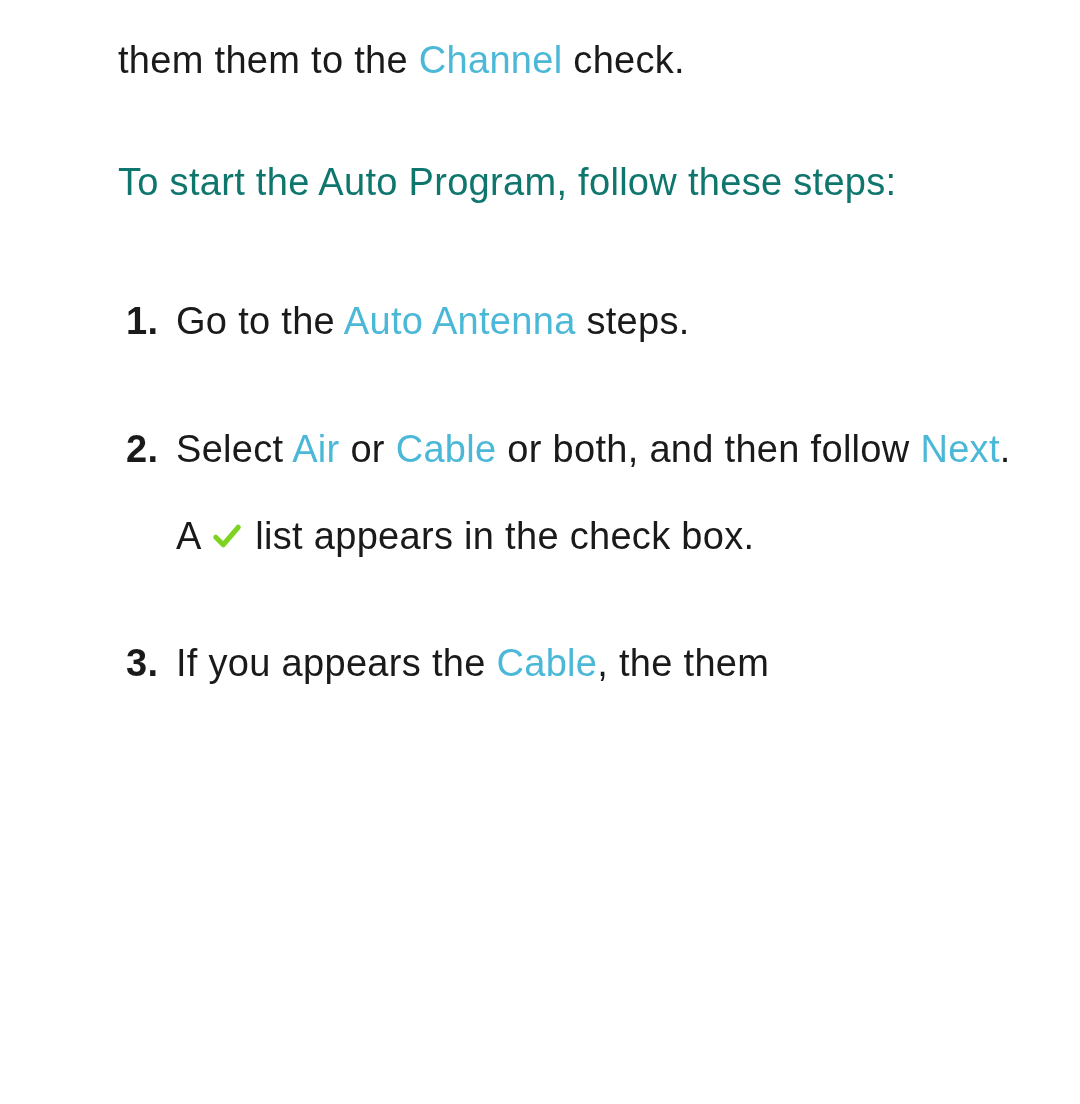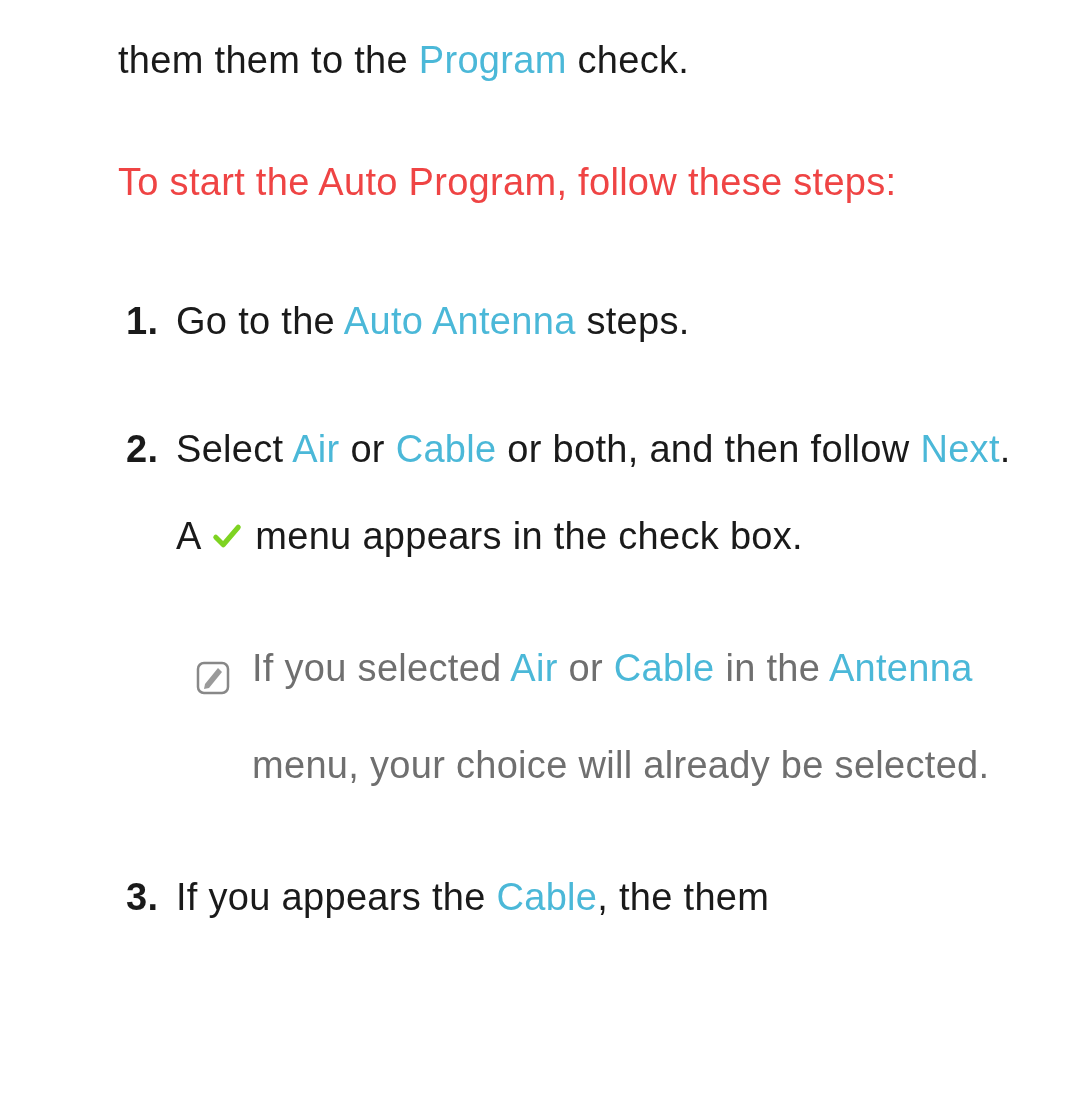--- a/index.html
+++ b/index.html
@@ -17,21 +17,21 @@
     line-height: 1.6;
   }
   .intro-line {
     margin-bottom: 48px;
     letter-spacing: 0.3px;
   }
   .highlight-blue {
     color: #4bb8d8;
   }
   .heading-orange {
-    color: #ef4444;
+    color: #0f766e;
     margin-bottom: 52px;
     line-height: 2.3;
     letter-spacing: 0.3px;
   }
   ol.steps {
     list-style: none;
     padding: 0;
     margin: 0;
   }
   ol.steps > li {
@@ -68,47 +68,38 @@
     width: 34px;
     height: 30px;
   }
 </style>
 </head>
 <body>
 
 <div class="page">
 
   <div class="intro-line">
-    <span>them them to the </span><span class="highlight-blue">Program</span><span> check.</span>
+    <span>them them to the </span><span class="highlight-blue">Channel</span><span> check.</span>
   </div>
 
   <div class="heading-orange">To start the Auto Program, follow these steps:</div>
 
   <ol class="steps">
 
     <li>
       <span class="num">1.</span>
       <span>Go to the </span><span class="highlight-blue">Auto Antenna</span><span> steps.</span>
     </li>
 
     <li>
       <span class="num">2.</span>
       <span>Select </span><span class="highlight-blue">Air</span><span> or </span><span class="highlight-blue">Cable</span><span> or both, and then follow </span><span class="highlight-blue">Next</span><span>. A </span><span><svg class="checkmark-svg" viewBox="0 0 24 24">
             <path d="M3 13 L9 19 L21 5" fill="none" stroke="#7ed321" stroke-width="4" stroke-linecap="round" stroke-linejoin="round"></path>
-          </svg></span><span> menu appears in the check box.</span>
+          </svg></span><span> list appears in the check box.</span>
 
-      <div class="note-block">
-        <span class="note-icon">
-          <svg viewBox="0 0 34 34">
-            <rect x="2" y="2" width="30" height="30" rx="6" ry="6" fill="none" stroke="#888888" stroke-width="2.5"></rect>
-            <path d="M9 23 L22 7 L26 11 L13 27 L8 28 Z" fill="#888888" opacity="0.85"></path>
-          </svg>
-        </span>
-        <span>If you selected </span><span class="highlight-blue">Air</span><span> or </span><span class="highlight-blue">Cable</span><span> in the </span><span class="highlight-blue">Antenna</span><span> menu, your choice will already be selected.</span>
-      </div>
     </li>
 
     <li>
       <span class="num">3.</span>
       <span>If you appears the </span><span class="highlight-blue">Cable</span><span>, the them</span>
     </li>
 
   </ol>
 
 </div>

